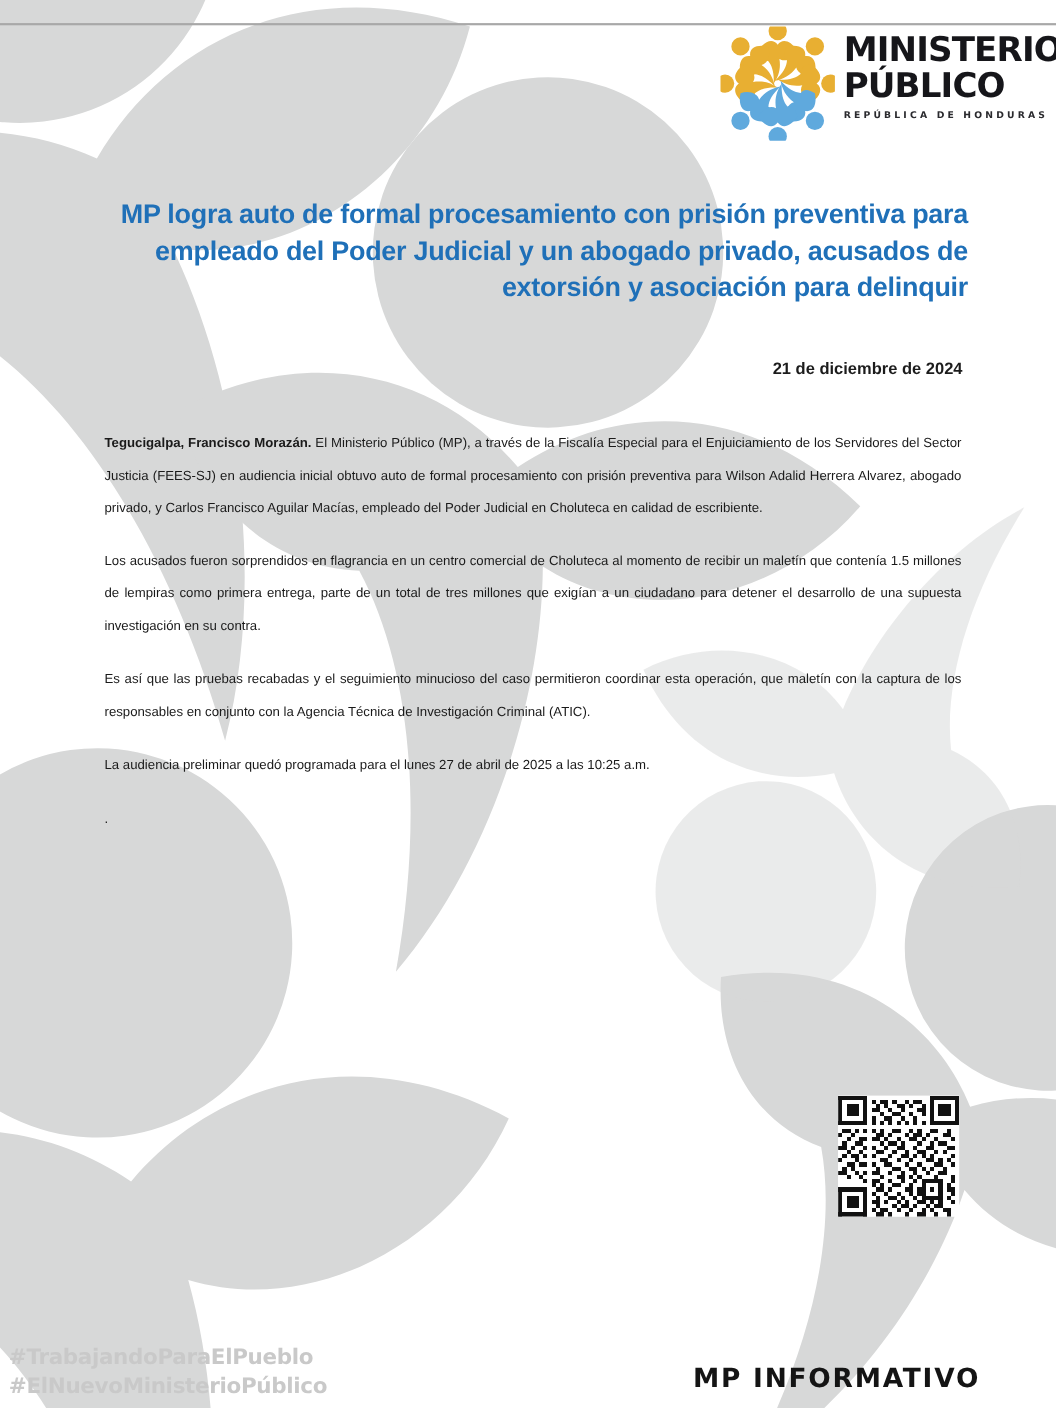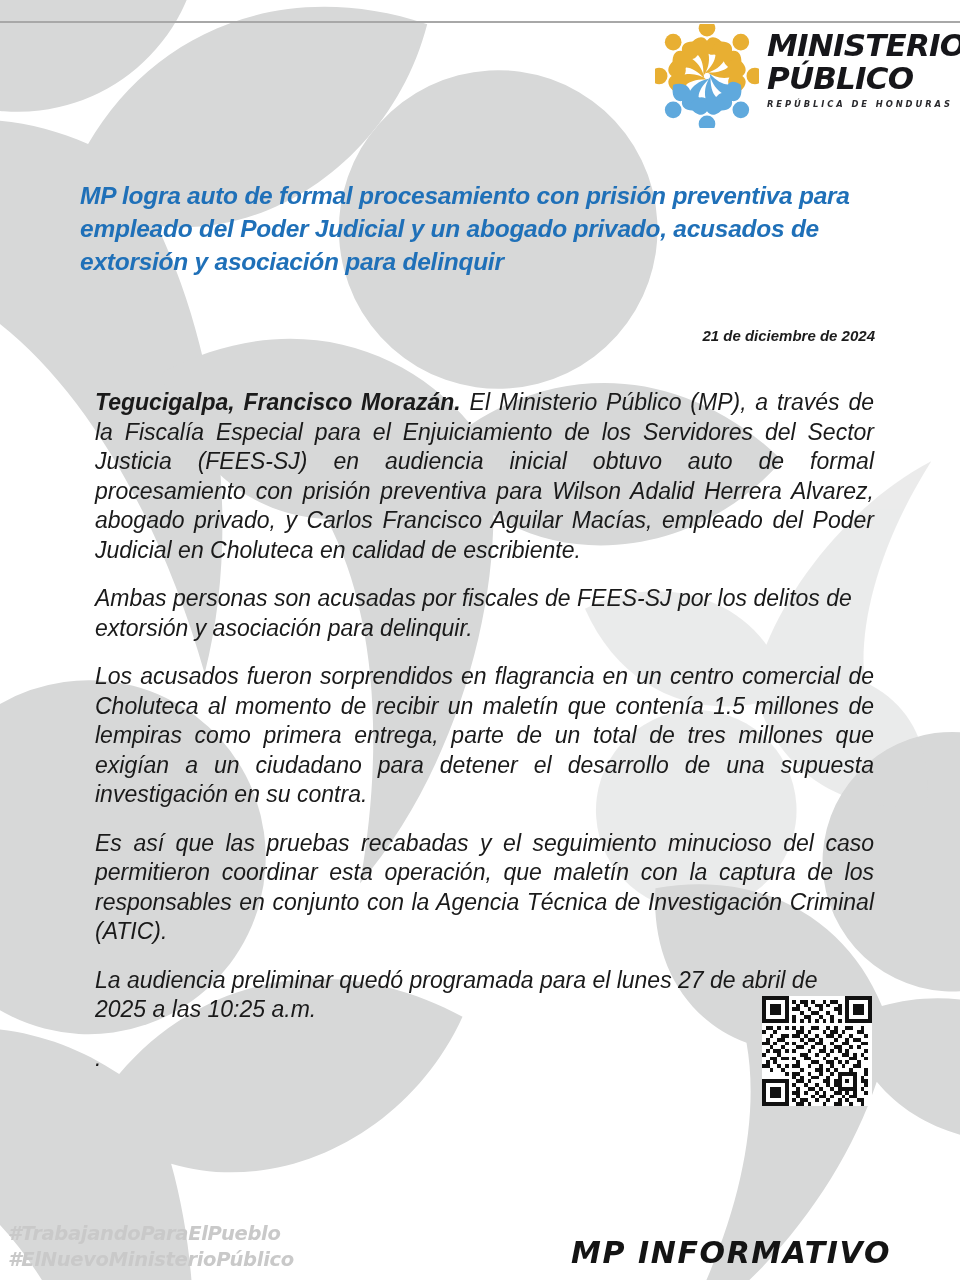--- a/index.html
+++ b/index.html
@@ -43,21 +43,20 @@
     background: #a8a8a8;
     z-index: 3;
   }
 
   
   #content {
     position: relative;
     z-index: 2;
     width: 903px;
     height: 1280px;
-    font-style: italic;
   }
 
   
   .masthead {
     position: absolute;
     left: 655px;
     top: 24px;
     width: 292px;
     height: 104px;
     display: flex;
@@ -99,21 +98,21 @@
     margin-top: 5px;
     white-space: nowrap;
   }
 
   
   .headline {
     position: absolute;
     left: 80px;
     top: 163px;
     width: 800px;
-    text-align: left;
+    text-align: right;
     color: #1f70b8;
     font-family: "Liberation Sans", sans-serif;
     font-weight: bold;
     font-size: 24.5px;
     line-height: 33px;
     letter-spacing: -0.25px;
   }
 
   
   .dateline {
@@ -129,21 +128,21 @@
     color: #1c1c1c;
   }
 
   
   .body-copy {
     position: absolute;
     left: 95px;
     top: 388px;
     width: 779px;
     font-family: "Liberation Sans", sans-serif;
-    font-size: 23px;
+    font-size: 12px;
     line-height: 29.5px;
     color: #1a1a1a;
     text-align: justify;
   }
   .body-copy p {
     margin: 0 0 19px 0;
     text-align: justify;
     text-justify: inter-word;
   }
   .body-copy p:last-child { margin-bottom: 0; }
@@ -173,21 +172,21 @@
     letter-spacing: -0.3px;
     color: #c9c9c9;
     white-space: nowrap;
   }
   .informativo {
     position: absolute;
     right: 12px;
     top: 1238px;
     font-family: "DejaVu Sans", sans-serif;
     font-weight: bold;
-    font-size: 30px;
+    font-size: 24px;
     line-height: 30px;
     letter-spacing: 1.6px;
     color: #141414;
     white-space: nowrap;
   }
 </style>
 </head>
 <body>
 
 <div id="page">
@@ -295,21 +294,20 @@
         <div class="logo-sub">REPÚBLICA DE HONDURAS</div>
       </div>
     </div>
 
     <h1 class="headline">MP logra auto de formal procesamiento con prisión preventiva para empleado del Poder Judicial y un abogado privado, acusados de extorsión y asociación para delinquir</h1>
 
     <div class="dateline">21 de diciembre de 2024</div>
 
     <div class="body-copy" id="body-copy">
         <p><b>Tegucigalpa, Francisco Morazán.</b> El Ministerio Público (MP), a través de la Fiscalía Especial para el Enjuiciamiento de los Servidores del Sector Justicia (FEES-SJ) en audiencia inicial obtuvo auto de formal procesamiento con prisión preventiva para Wilson Adalid Herrera Alvarez, abogado privado, y Carlos Francisco Aguilar Macías, empleado del Poder Judicial en Choluteca en calidad de escribiente.</p>
-        <p class="nojust">Ambas personas son acusadas por fiscales de FEES-SJ por los delitos de extorsión y asociación para delinquir.</p>
         <p>Los acusados fueron sorprendidos en flagrancia en un centro comercial de Choluteca al momento de recibir un maletín que contenía 1.5 millones de lempiras como primera entrega, parte de un total de tres millones que exigían a un ciudadano para detener el desarrollo de una supuesta investigación en su contra.</p>
         <p>Es así que las pruebas recabadas y el seguimiento minucioso del caso permitieron coordinar esta operación, que maletín con la captura de los responsables en conjunto con la Agencia Técnica de Investigación Criminal (ATIC).</p>
         <p class="nojust">La audiencia preliminar quedó programada para el lunes 27 de abril de 2025 a las 10:25 a.m.</p>
         <p class="nojust">.</p>
       </div>
 
     <div class="qr-wrap">
       <svg viewBox="0 0 29 29" xmlns="http://www.w3.org/2000/svg" shape-rendering="crispEdges" aria-hidden="true">
         <rect width="29" height="29" fill="#ffffff"></rect>
         <g fill="#111111">

